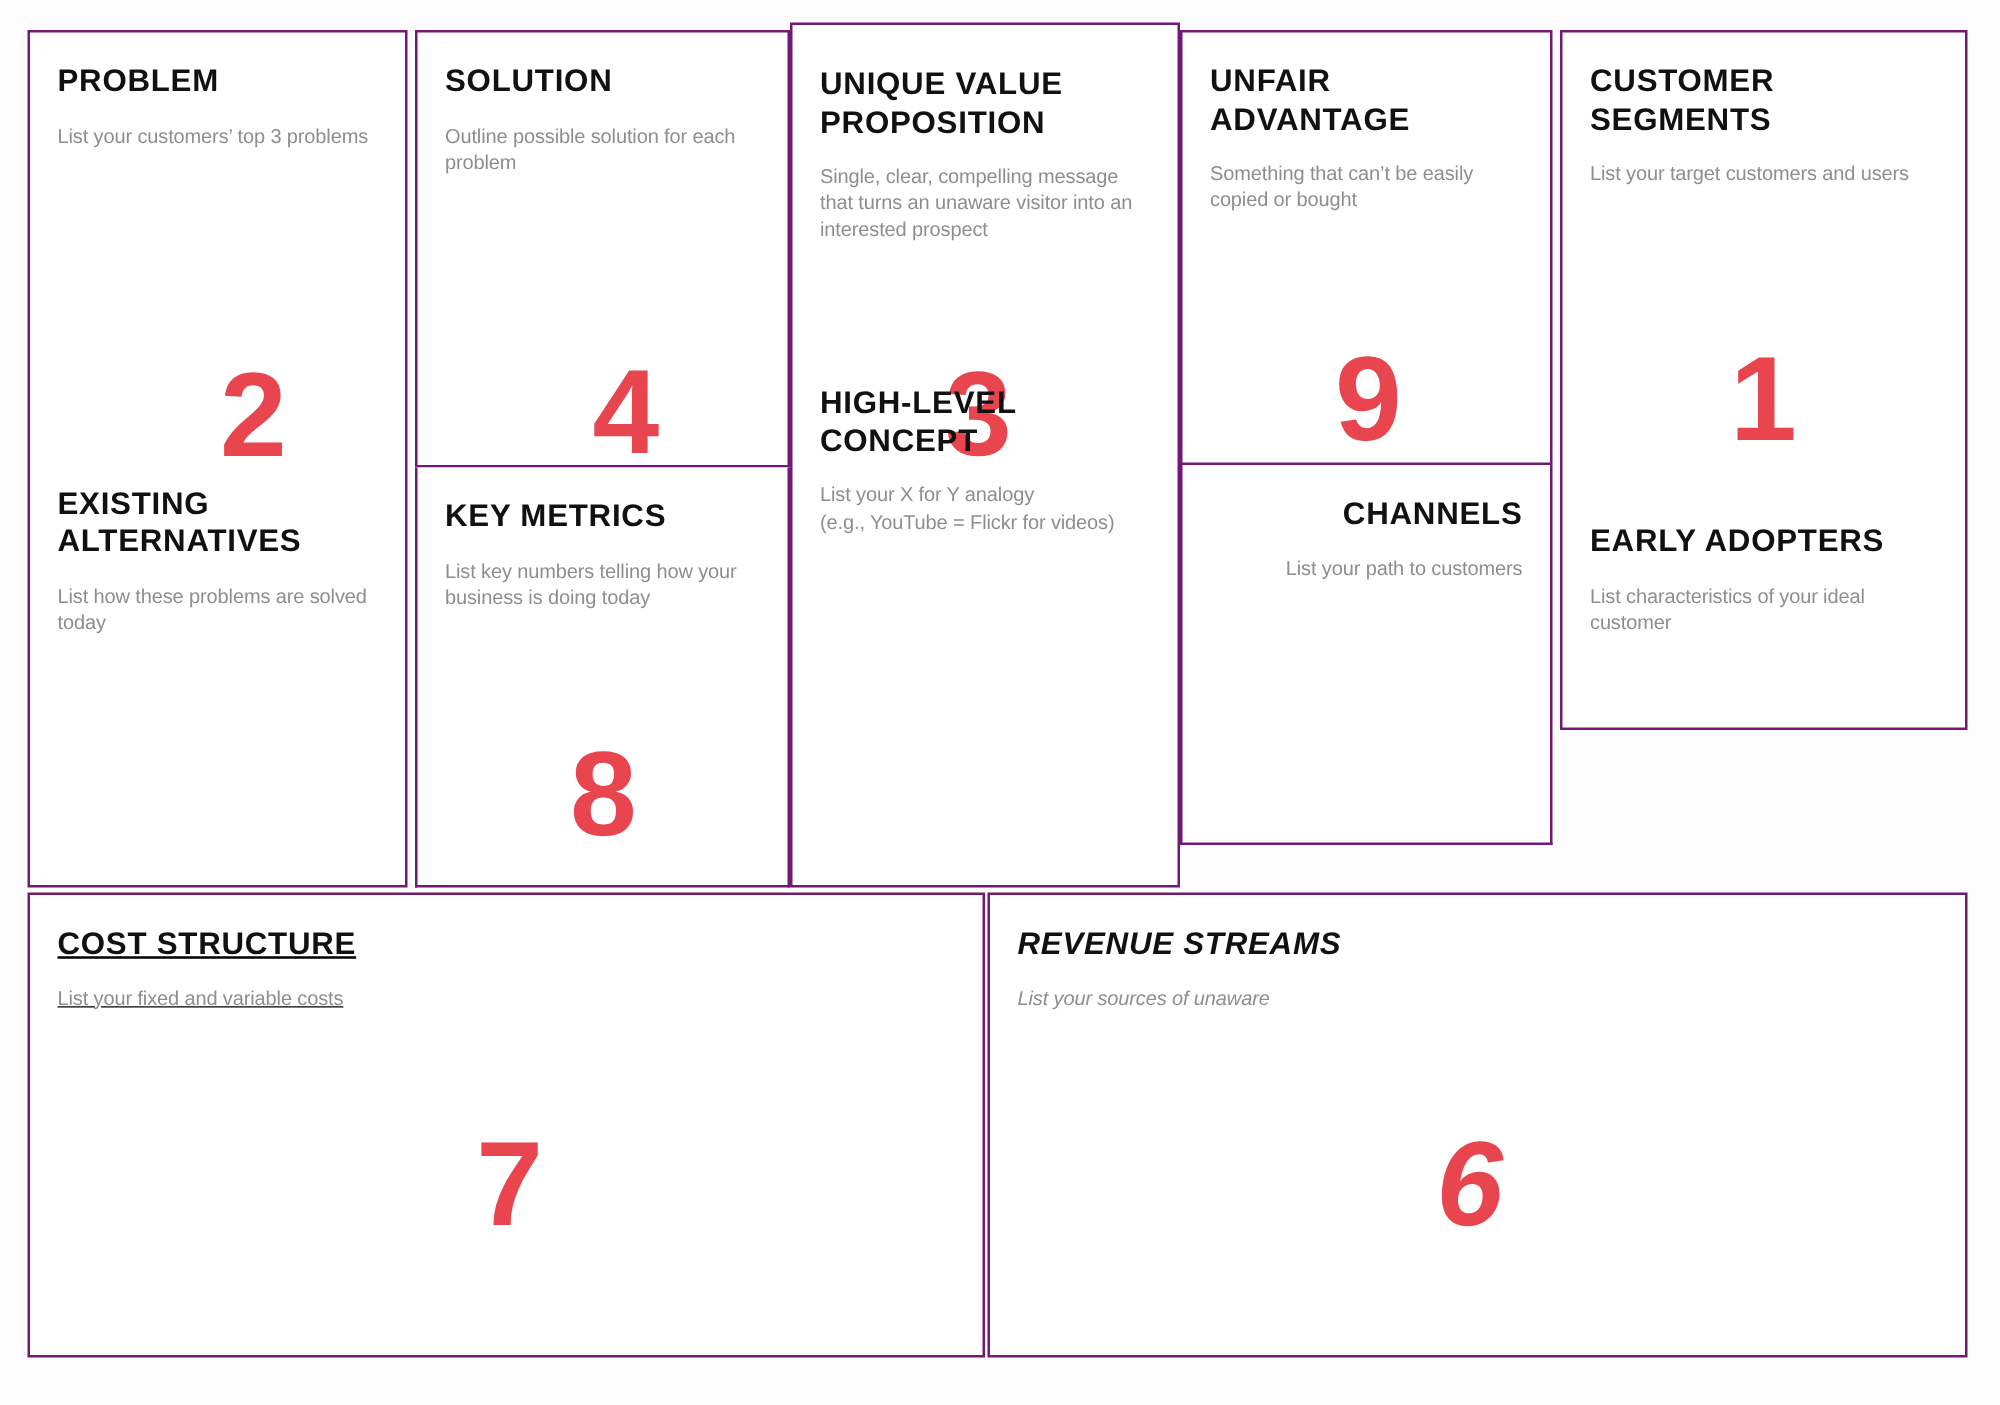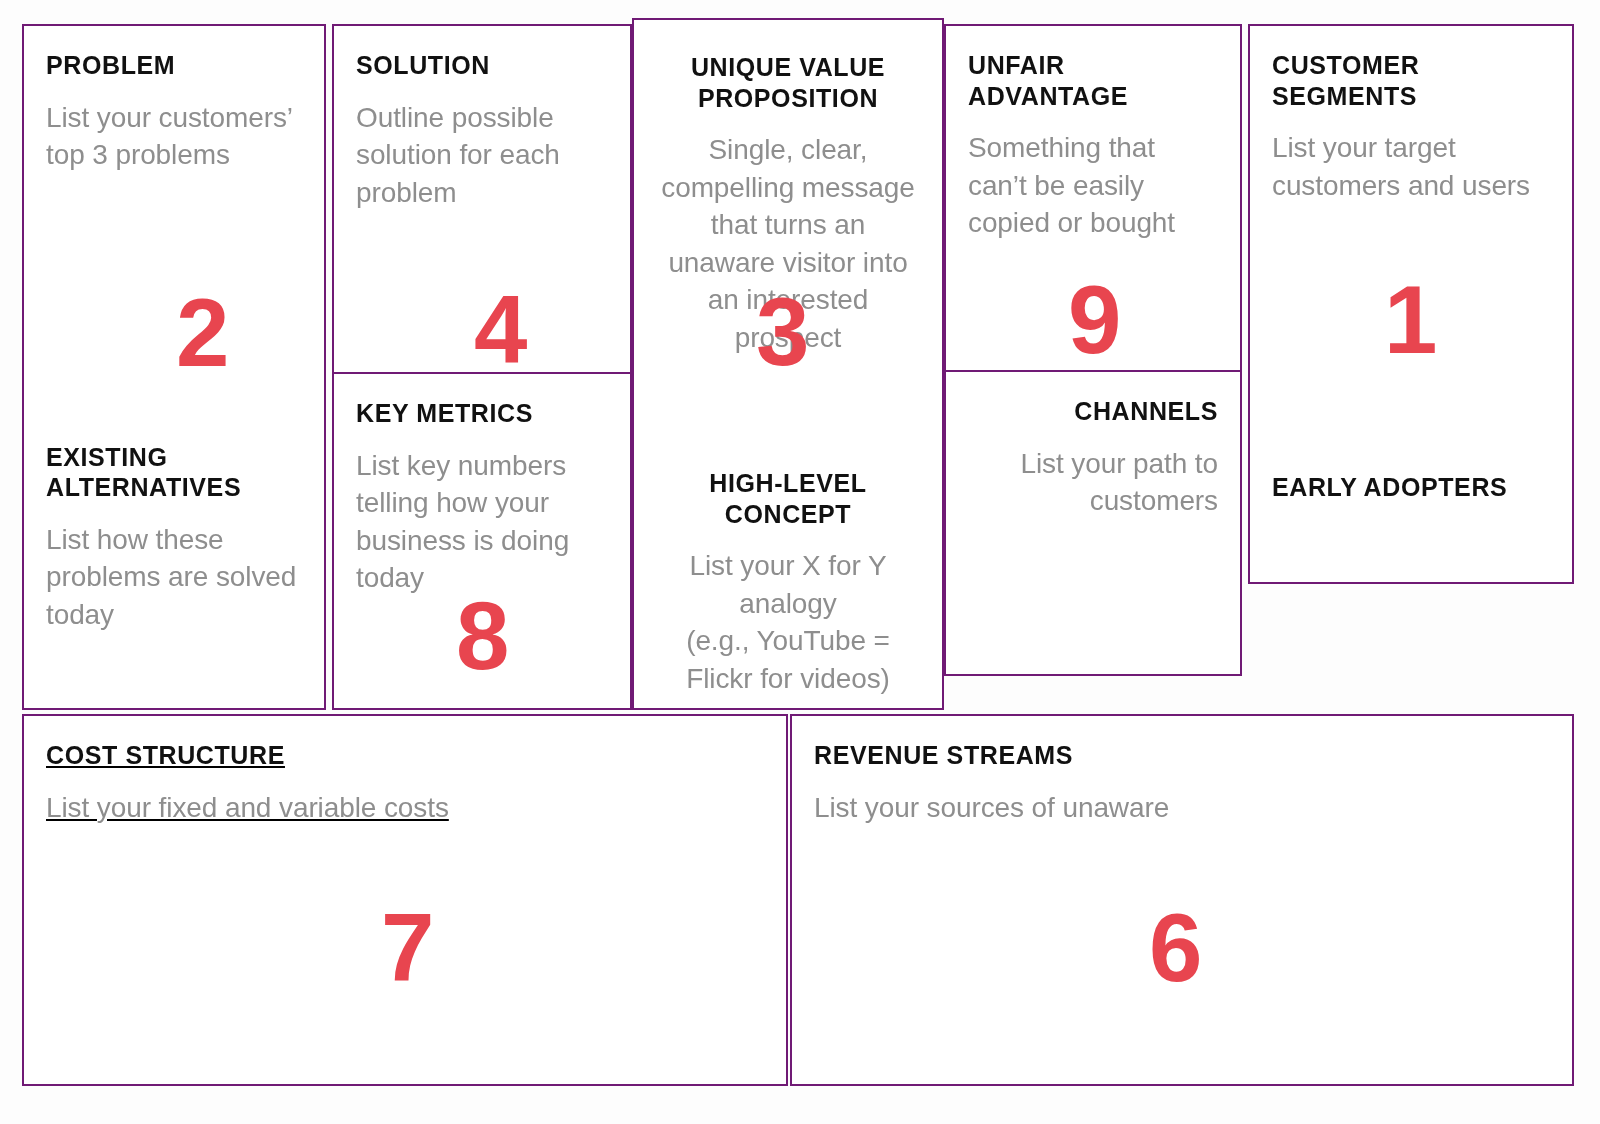--- a/index.html
+++ b/index.html
@@ -44,21 +44,21 @@
     font-weight: bold;
     letter-spacing: 0.6px;
     color: #111111;
     line-height: 1.22;
     text-transform: uppercase;
   }
 
   p.desc {
     margin: 0;
     font-family: "Liberation Sans", sans-serif;
-    font-size: 28px;
+    font-size: 16px;
     font-weight: 400;
     color: #8e8e8e;
     line-height: 1.34;
     letter-spacing: -0.1px;
   }
 
   .num {
     position: absolute;
     font-family: "Liberation Sans", sans-serif;
     font-size: 96px;
@@ -72,38 +72,38 @@
   #box-problem {
     left: 22px;  top: 24px;  width: 304px;  height: 686px;
   }
   #box-solution {
     left: 332px; top: 24px;  width: 300px;  height: 350px;
   }
   #box-keymetrics {
     left: 332px; top: 374px; width: 300px;  height: 336px;
   }
   #box-uvp {
-    left: 632px; top: 18px;  width: 312px;  height: 692px; text-align: center;
+    left: 632px; top: 18px;  width: 312px;  height: 692px;
   }
   #box-unfair {
     left: 944px; top: 24px;  width: 298px;  height: 348px;
   }
   #box-channels {
     left: 944px; top: 372px; width: 298px;  height: 304px; text-align: right;
   }
   #box-segments {
     left: 1248px; top: 24px; width: 326px;  height: 560px;
   }
 
   
   #box-cost {
     left: 22px;  top: 714px; width: 766px;  height: 372px; text-decoration: underline;
   }
   #box-revenue {
-    left: 790px; top: 714px; width: 784px;  height: 372px;
+    left: 790px; top: 714px; width: 784px;  height: 372px; font-style: italic;
   }
 
   
   #num-problem   { left: 130px; top: 235px; }
   #num-solution  { left: 118px; top: 232px; }
   #num-keymetrics{ left: 100px; top: 190px; }
   #num-uvp       { left: 100px; top: 232px; }
   #num-unfair    { left: 100px; top: 222px; }
   #num-segments  { left: 112px; top: 222px; }
   #num-cost      { left: 335px; top: 160px; }
@@ -172,20 +172,21 @@
   </div>
 
   <div class="box" id="box-segments">
     <div class="section">
       <h2 class="title">CUSTOMER SEGMENTS</h2>
       <p class="desc">List your target customers and users</p>
       <div class="num" id="num-segments">1</div>
     </div>
     <div class="section" style="margin-top:268px;">
       <h2 class="title">EARLY ADOPTERS</h2>
+      <p class="desc">List characteristics of your ideal customer</p>
     </div>
   </div>
 
   <div class="box" id="box-cost">
     <div class="section">
       <h2 class="title">COST STRUCTURE</h2>
       <p class="desc">List your fixed and variable costs</p>
       <div class="num" id="num-cost">7</div>
     </div>
   </div>

